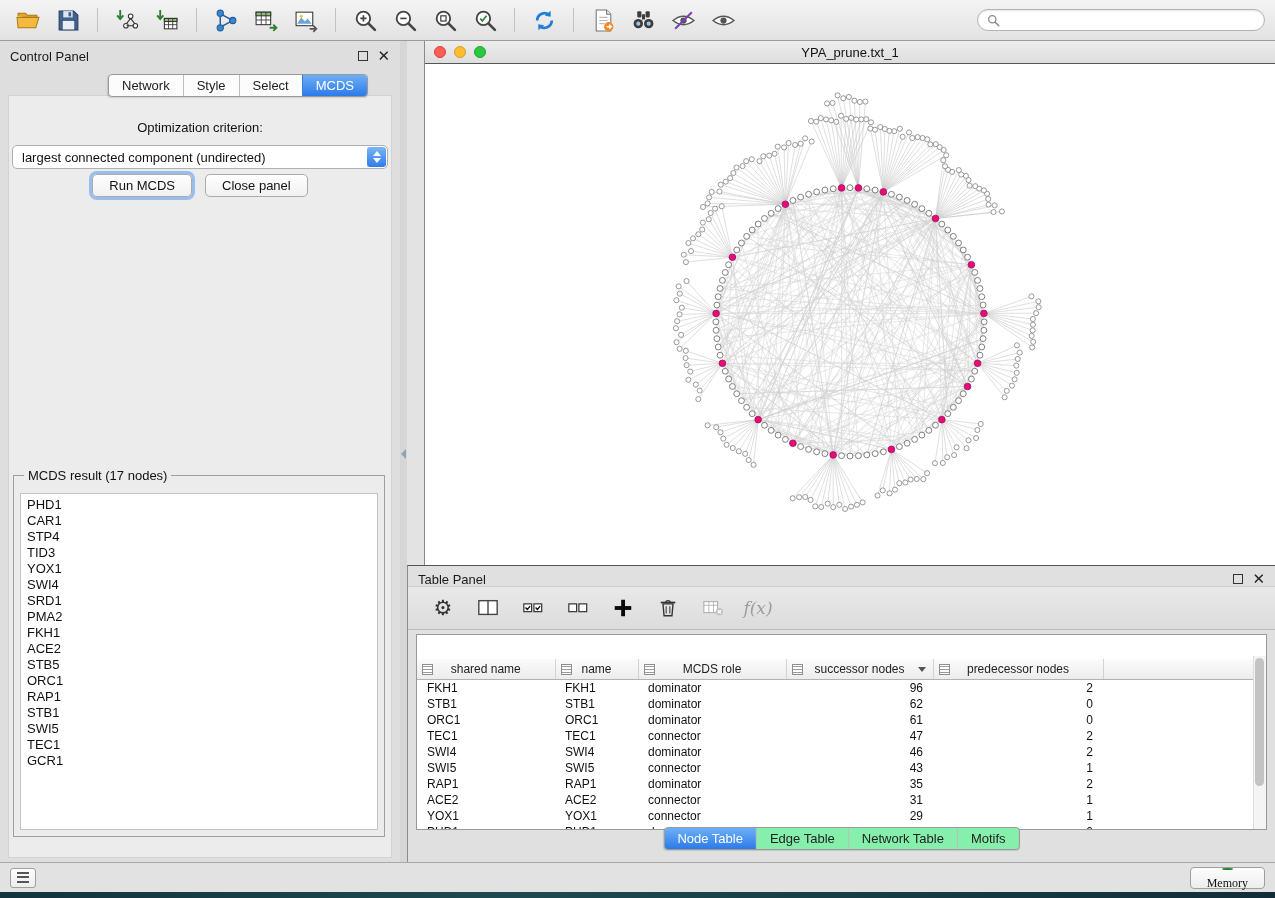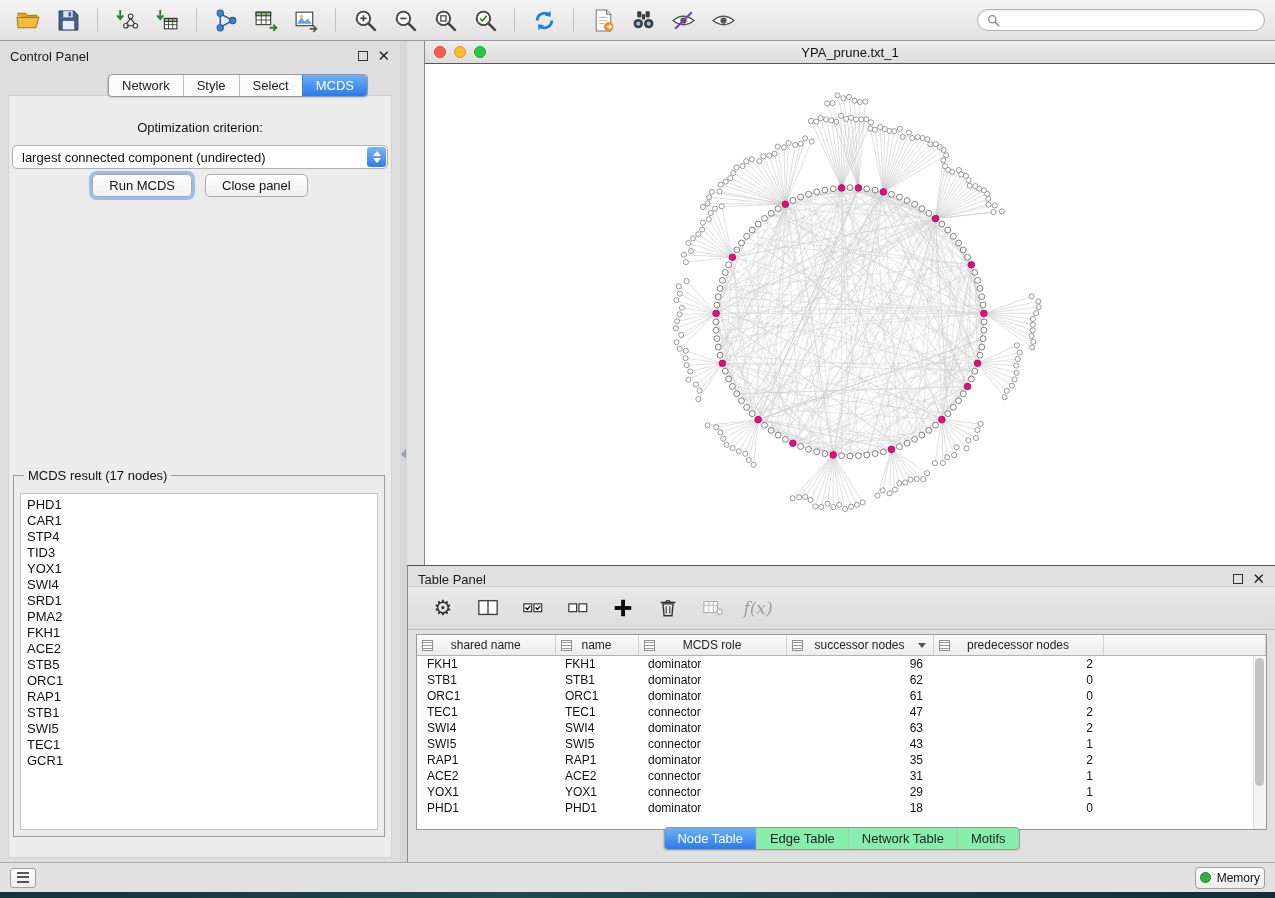--- a/index.html
+++ b/index.html
@@ -81,21 +81,21 @@
     background:linear-gradient(#e9e9e9,#dcdcdc);border-top:1px solid #cdcdcd;
     border-bottom:1px solid #bdbdbd;display:flex;align-items:center;padding-left:20px;gap:15px;}
   .ttbtn{width:30px;height:30px;display:flex;align-items:center;justify-content:center;
     background:none;border:none;padding:0;}
   .ttbtn svg{width:22px;height:22px;}
   .gear-glyph{font-size:21px;color:#333;line-height:22px;}
   .fx-glyph{font-family:"DejaVu Serif","Liberation Serif",serif;font-style:italic;
     font-size:17px;color:#9c9c9c;}
   .table-wrap{position:absolute;left:8px;right:8px;top:68px;bottom:32px;background:#fff;
     border:1px solid #999;overflow:hidden;}
-  table.data{border-collapse:collapse;table-layout:fixed;width:100%;}
+  table.data{border-collapse:collapse;table-layout:fixed;width:100%;margin-top:24px;}
   table.data th{height:20px;background:linear-gradient(#fbfbfb,#ececec);
     border-right:1px solid #d2d2d2;border-bottom:1px solid #b2b2b2;font-size:12px;
     font-weight:normal;color:#222;position:relative;padding:0;}
   table.data td{height:16px;line-height:16px;font-size:12px;color:#111;padding:0 10px;
     white-space:nowrap;overflow:hidden;}
   td.num{text-align:right;padding-right:16px;}
   .hicon{position:absolute;left:5px;top:5px;width:9px;height:9px;border:1px solid #8e8e8e;
     background:repeating-linear-gradient(#fff 0 1px,#9a9a9a 1px 2px,#fff 2px 3px);}
   .hcaret{position:absolute;right:7px;top:8px;width:0;height:0;
     border-left:4px solid transparent;border-right:4px solid transparent;
@@ -111,21 +111,21 @@
   .status-bar{position:absolute;left:0;right:0;bottom:6px;height:30px;background:#e2e2e2;
     border-top:1px solid #a8a8a8;display:flex;align-items:center;padding:0 10px;
     box-sizing:border-box;}
   .list-btn{width:26px;height:20px;border:1px solid #9f9f9f;border-radius:3px;
     background:linear-gradient(#fdfdfd,#ededed);display:flex;align-items:center;
     justify-content:center;}
   .list-glyph{width:13px;height:11px;
     background:repeating-linear-gradient(#555 0 1.5px,transparent 1.5px 4.5px);}
   .memory-btn{margin-left:auto;height:22px;border:1px solid #9f9f9f;border-radius:4px;
     background:linear-gradient(#fdfdfd,#ededed);display:flex;align-items:center;gap:6px;
-    padding:0 4px;font-size:12px;color:#111;font-family:Liberation Sans, sans-serif;}
+    padding:0 16px;font-size:12px;color:#111;font-family:Liberation Serif, serif;flex-direction:column;}
   .mem-dot{width:11px;height:11px;border-radius:50%;background:#2fae43;border:1px solid #1f8330;
     box-sizing:border-box;display:inline-block;}
   .desktop-strip{position:absolute;left:0;right:0;bottom:0;height:6px;
     background:linear-gradient(90deg,#14333c,#1d4a50 40%,#122d38);}
 </style>
 </head>
 <body>
 
 <div id="app">
 
@@ -1270,21 +1270,21 @@
               <td>TEC1</td>
               <td>connector</td>
               <td class="num">47</td>
               <td class="num">2</td>
               <td></td>
             </tr>
             <tr>
               <td>SWI4</td>
               <td>SWI4</td>
               <td>dominator</td>
-              <td class="num">63</td>
+              <td class="num">46</td>
               <td class="num">2</td>
               <td></td>
             </tr>
             <tr>
               <td>SWI5</td>
               <td>SWI5</td>
               <td>connector</td>
               <td class="num">43</td>
               <td class="num">1</td>
               <td></td>

